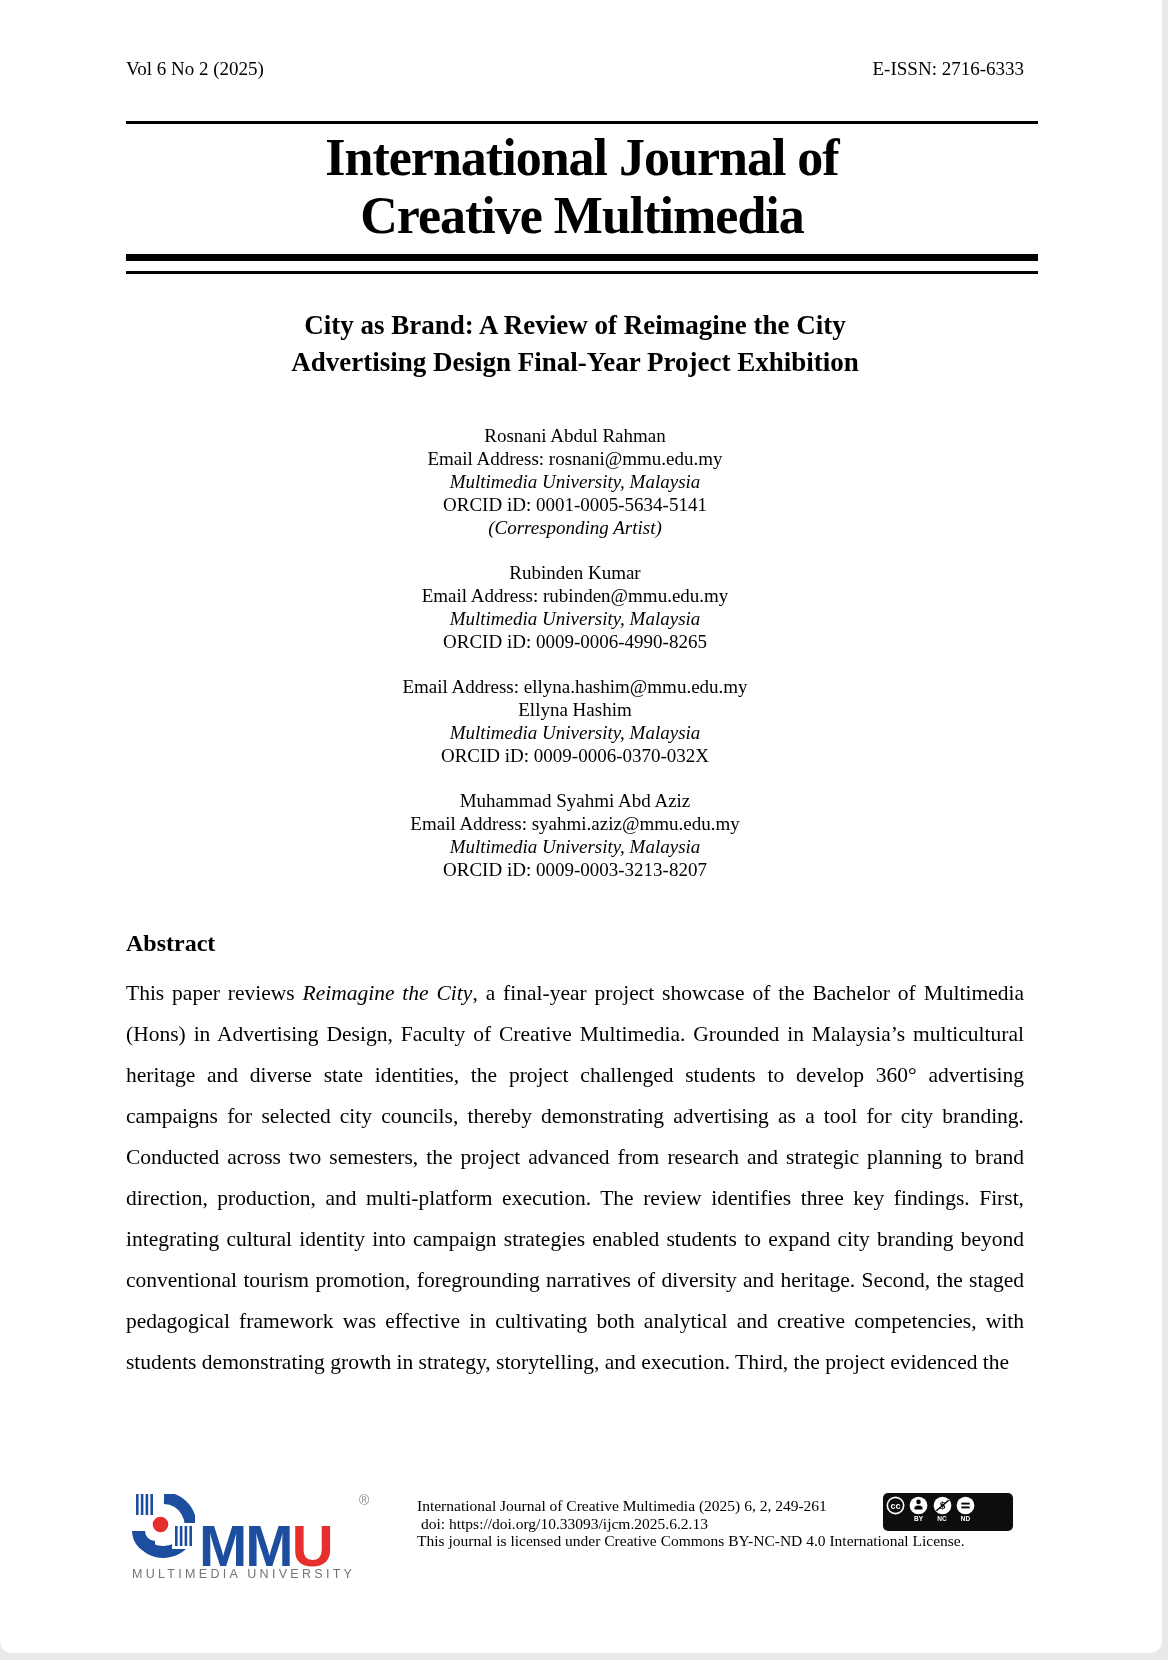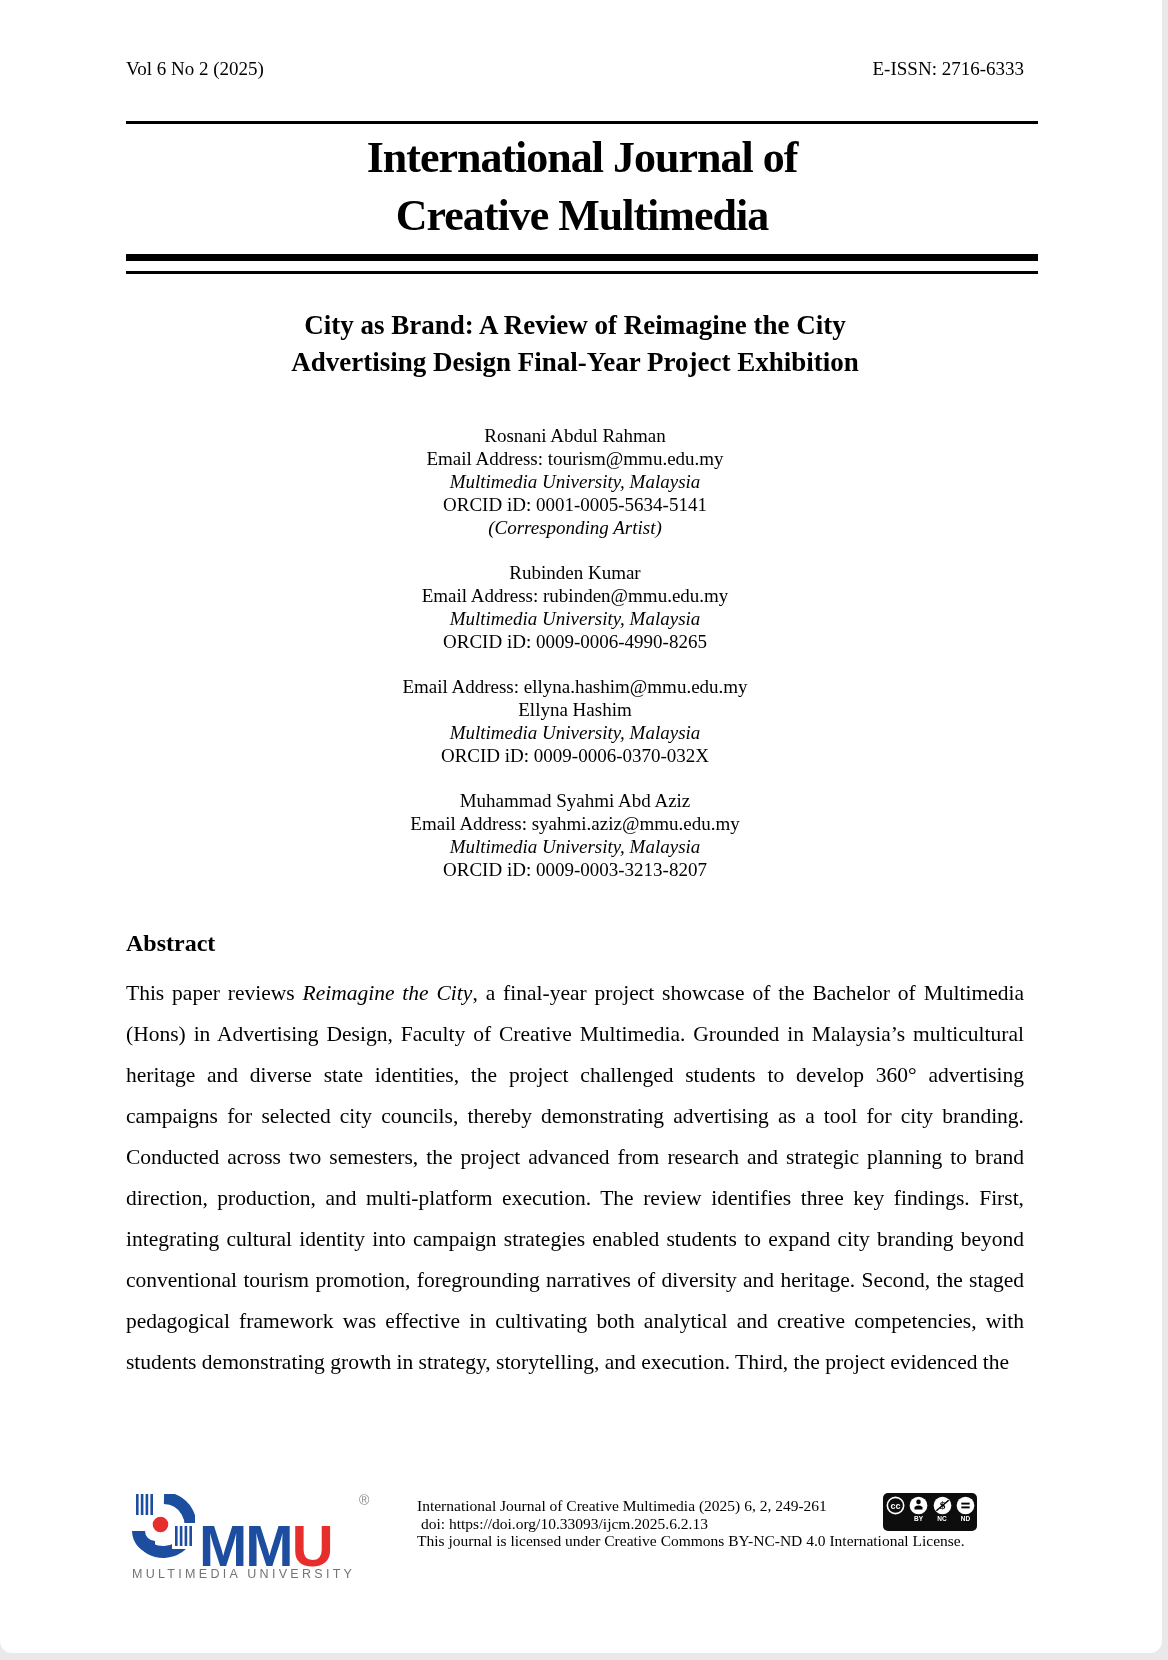--- a/index.html
+++ b/index.html
@@ -21,21 +21,21 @@
               font-size:19px;line-height:24px;}
 
   
   .rule{left:126px;width:912px;background:#000;}
   .rule-top{top:121px;height:3px;}
   .rule-thick{top:254px;height:7px;}
   .rule-thin{top:271px;height:3px;}
 
   
   .journal-title{top:129px;left:126px;width:912px;text-align:center;
-    font-weight:bold;font-size:44px;line-height:58px;letter-spacing:-1px;}
+    font-weight:bold;font-size:52px;line-height:58px;letter-spacing:-1px;}
 
   
   .paper-title{top:307px;left:126px;width:898px;text-align:center;
     font-weight:bold;font-size:27px;line-height:37px;}
 
   
   .authors{top:424px;left:126px;width:898px;text-align:center;
     font-size:19px;line-height:23px;}
   .author-block{margin-bottom:22px;}
   .italic{font-style:italic;}
@@ -57,21 +57,21 @@
     font-size:14px;color:#8a8a8a;}
   .mmu-tagline{position:absolute;left:1px;top:75px;
     font-family:"Liberation Sans", sans-serif;font-size:12.5px;
     letter-spacing:3.3px;color:#737373;white-space:nowrap;}
 
   .citation{top:1497px;left:417px;font-size:15.5px;line-height:17.6px;}
   .cit-line-2{padding-left:4px;}
 
   
   .cc-badge{top:1493px;left:883px;width:94px;height:38px;background:#0d0d0d;
-    border-radius:5px;}
+    border-radius:5px;padding-left:36px;}
   .cc-icon-svg{position:absolute;top:3px;}
   .cc-label{position:absolute;top:22px;width:19px;text-align:center;
     font-family:"Liberation Sans", sans-serif;font-weight:bold;
     font-size:6.5px;color:#fff;}
 </style>
 </head>
 <body>
 
 <div class="page">
 
@@ -89,21 +89,21 @@
   <div class="abs rule rule-thin"></div>
 
   <div class="abs paper-title">
     <div>City as Brand: A Review of Reimagine the City</div>
     <div>Advertising Design Final-Year Project Exhibition</div>
   </div>
 
   <div class="abs authors">
     <div class="author-block">
       <div>Rosnani Abdul Rahman</div>
-      <div>Email Address: tourism@mmu.edu.my</div>
+      <div>Email Address: rosnani@mmu.edu.my</div>
       <div class="italic">Multimedia University, Malaysia</div>
       <div>ORCID iD: 0001-0005-5634-5141</div>
       <div class="italic">(Corresponding Artist)</div>
     </div>
     <div class="author-block">
       <div>Rubinden Kumar</div>
       <div>Email Address: rubinden@mmu.edu.my</div>
       <div class="italic">Multimedia University, Malaysia</div>
       <div>ORCID iD: 0009-0006-4990-8265</div>
     </div>

